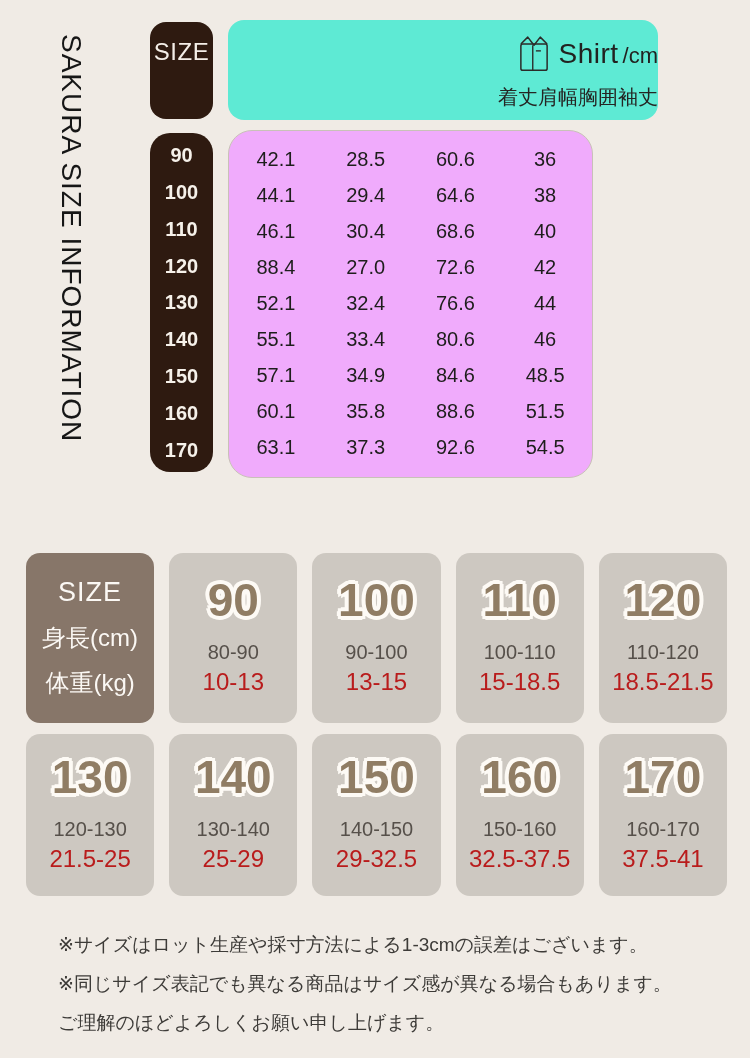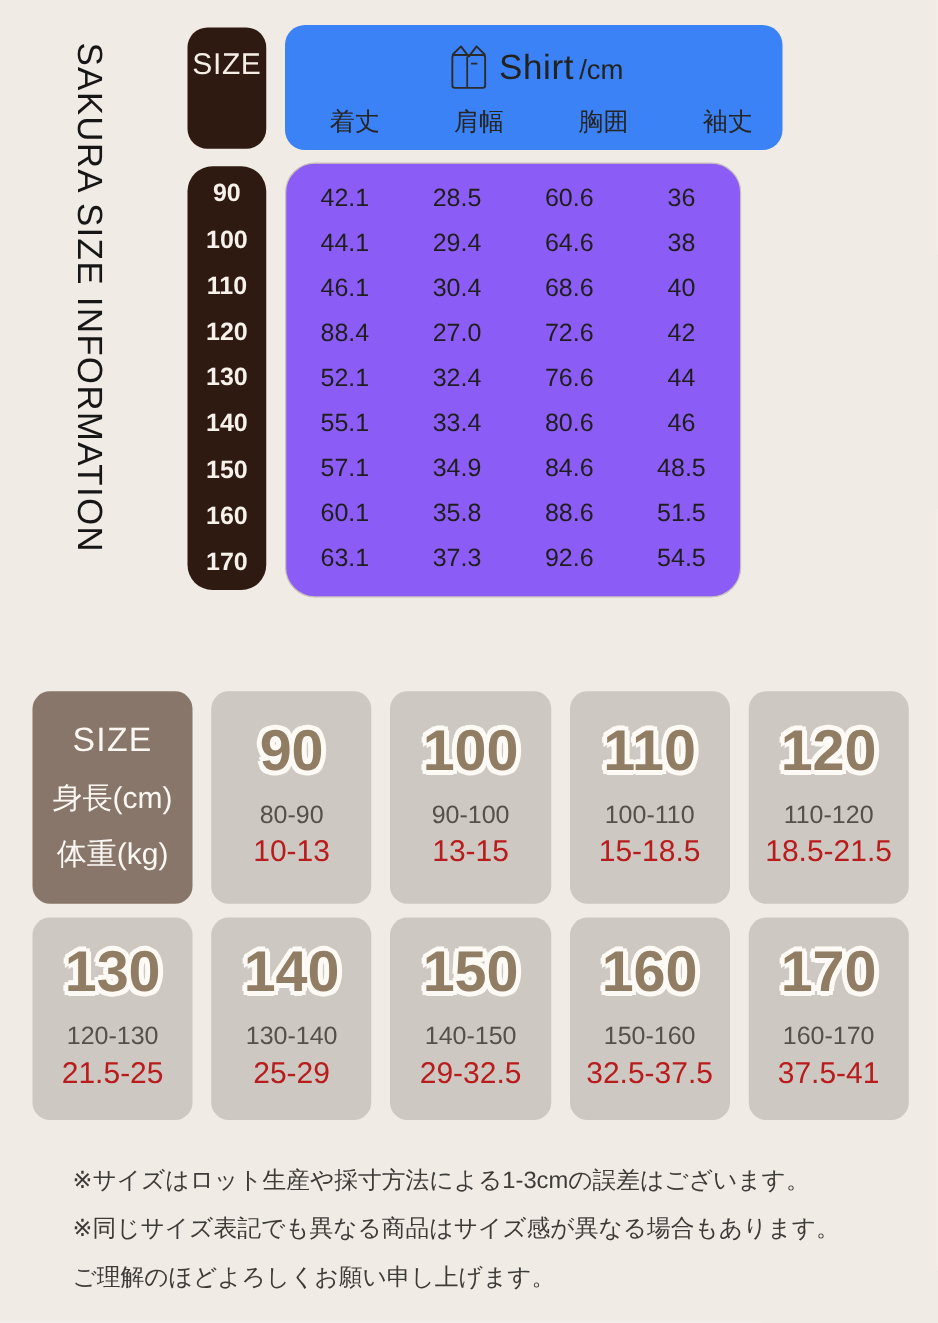--- a/index.html
+++ b/index.html
@@ -67,26 +67,27 @@
     font-size: 20px;
     font-weight: 700;
     line-height: 1;
   }
 
   
   .shirt-header {
     position: absolute;
     left: 228px;
     top: 20px;
-    width: 398px;
+    width: 430px;
     height: 100px;
-    background: #3b82f6;
+    background: #5eead4;
     border-radius: 16px;
     display: flex;
     flex-direction: column;
+    align-items: flex-end;
   }
   .shirt-title-row {
     height: 58px;
     display: flex;
     align-items: center;
     justify-content: center;
     gap: 4px;
     padding-top: 10px;
   }
   .shirt-icon { width: 40px; height: 42px; }
@@ -102,31 +103,30 @@
   }
   .col-headers {
     display: grid;
     grid-template-columns: repeat(4, 1fr);
     margin-top: 6px;
   }
   .col-header {
     text-align: center;
     font-size: 20px;
     color: #252523;
-    margin-left: 12px;
   }
 
   
   .table-box {
     position: absolute;
     left: 228px;
     top: 130px;
     width: 365px;
     height: 348px;
-    background: #8b5cf6;
+    background: #f0abfc;
     border: 1px solid #c9c1b8;
     border-radius: 24px;
     display: grid;
     grid-template-columns: repeat(4, 1fr);
     grid-auto-rows: 1fr;
     align-items: center;
     padding: 10px 2px 12px 2px;
   }
   .table-cell {
     text-align: center;

